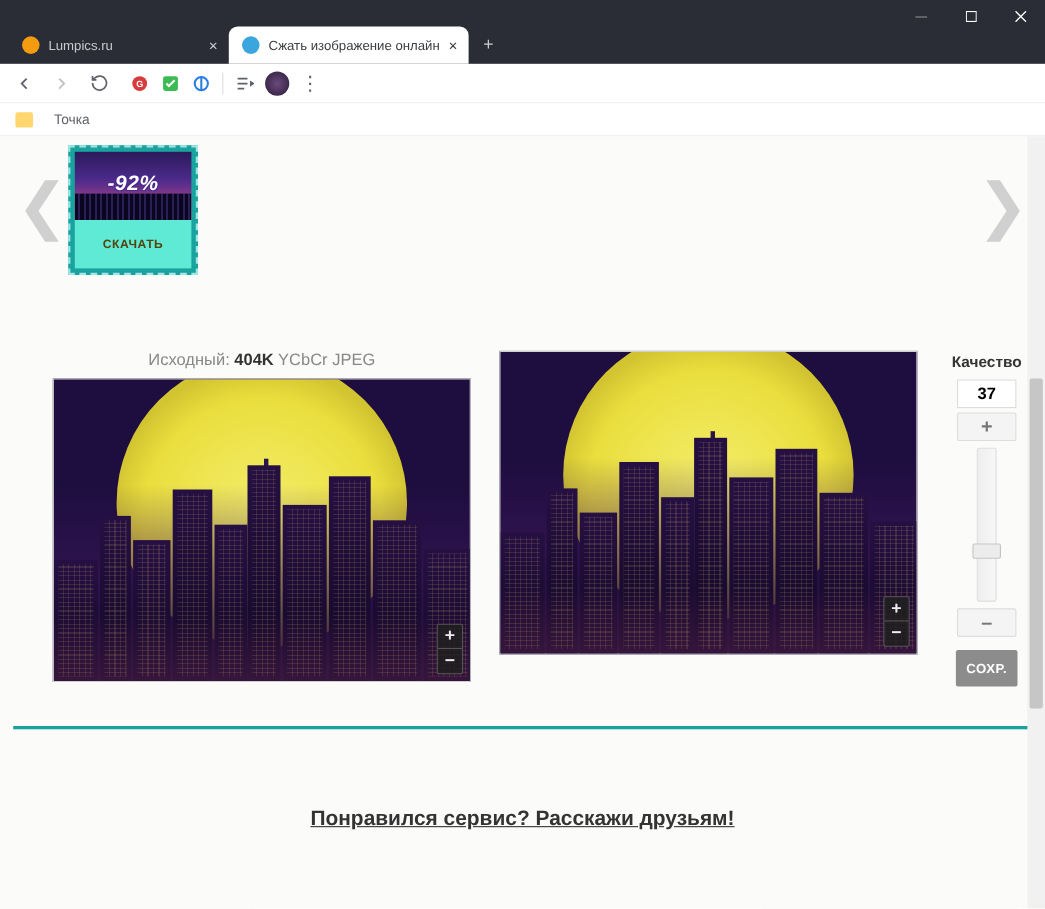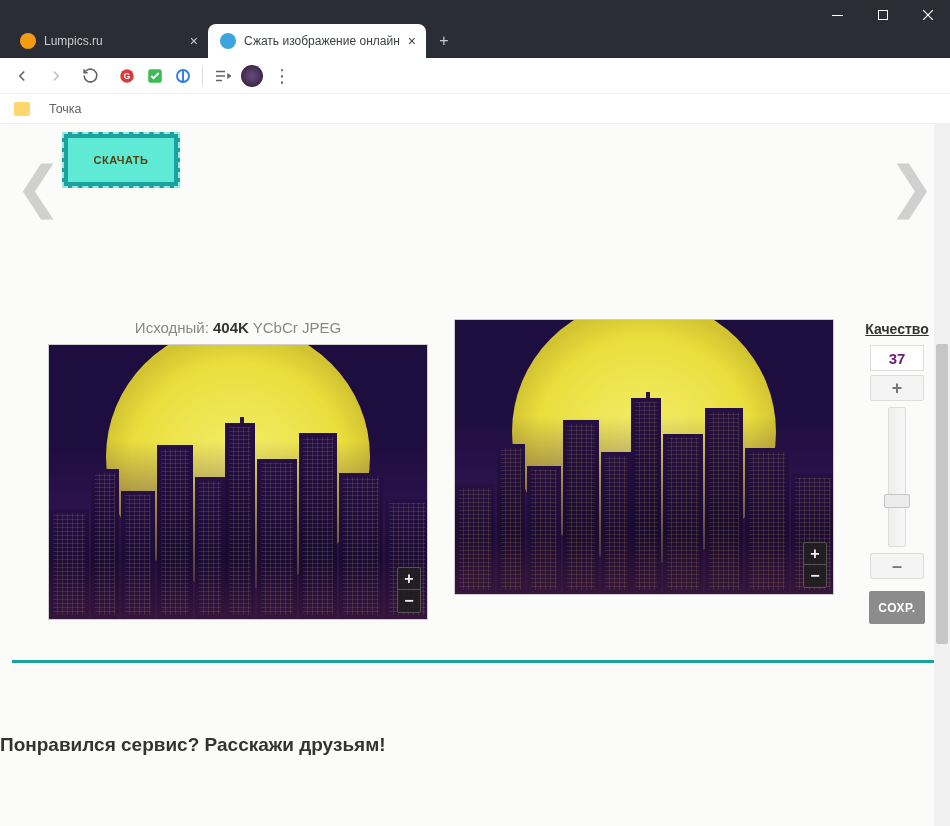--- a/index.html
+++ b/index.html
@@ -57,29 +57,29 @@
     repeating-linear-gradient(90deg, transparent 0 4px, rgba(255,220,120,.25) 4px 5px);
     opacity:.5;}
   .spire{position:absolute;bottom:120px;left:48%;width:0;height:0;border-left:12px solid transparent;border-right:12px solid transparent;border-bottom:46px solid #2a1448;}
   .spire::after{content:"";position:absolute;left:-2px;top:-36px;width:4px;height:36px;background:#2a1448;}
   .glow{position:absolute;inset:auto 0 0 0;height:60px;background:linear-gradient(180deg,rgba(255,120,200,.0),rgba(255,100,180,.15));}
   .zoom-ctl { position:absolute; right:6px; bottom:6px; width:24px; background: rgba(30,30,30,.85); border:1px solid #555; border-radius:2px; }
   .zoom-ctl div { height:22px; color:#eee; display:flex; align-items:center; justify-content:center; font-size:16px; font-weight:700; }
   .zoom-ctl div:first-child { border-bottom:1px solid #555; }
 
   .side { display:flex; flex-direction:column; align-items:center; gap:4px; }
-  .side-label { font-size: 14px; color:#333; font-weight:700; margin-bottom:4px; margin-top: 2px; text-decoration: underline; }
-  .q-val { width: 54px; height: 26px; border:1px solid #ddd; display:flex;align-items:center;justify-content:center;color:#701a75;font-weight:700;font-size:15px;background:#fff;}
+  .side-label { font-size: 14px; color:#333; font-weight:700; margin-bottom:4px; margin-top: 2px; }
+  .q-val { width: 54px; height: 26px; border:1px solid #ddd; display:flex;align-items:center;justify-content:center;color:#000000;font-weight:700;font-size:15px;background:#fff;}
   .step { width:54px; height:26px; background:#f4f4f4;border:1px solid #ddd;display:flex;align-items:center;justify-content:center;color:#777;font-size:18px;font-weight:700;border-radius:2px;}
   .track { width:18px; height:140px; background:linear-gradient(90deg,#eee,#f7f7f7);border:1px solid #ddd;border-radius:2px;position:relative;margin:2px 0;}
   .knob { position:absolute; left:-5px; width:26px; height:14px; background:#ececec; border:1px solid #c5c5c5; border-radius:2px; }
   .save-btn { width:56px; height:33px; background:#8c8c8c;color:#fff;font-size:12px;font-weight:700;letter-spacing:.5px;border:none;border-radius:2px;margin-top:8px;}
 
   .hr { position:absolute; left:12px; right:12px; top:536px; height:3px; background:#1aa29e; }
-  .footer-msg { position:absolute; left:0; right:0; top:610px; font-size:19px; font-weight:700; color:#333; }
+  .footer-msg { position:absolute; left:0; right:0; top:610px; text-align:center; font-size:19px; font-weight:700; color:#333;text-decoration:underline; }
 
   .vscroll { position:absolute; right:0; top:0; bottom:0; width:16px; background:#f1f1f1; }
   .vscroll-thumb { position:absolute; right:2px; left:2px; top:220px; height:300px; background:#c6c6c6; border-radius:2px; }
 </style>
 </head>
 <body>
 
 <div class="titlebar">
   <div class="win-controls">
     <div class="win-btn">
@@ -165,20 +165,23 @@
 <div class="bmbar">
   <span class="bm-folder"></span>
   <span>Точка</span>
 </div>
 
 <div class="page">
   <div class="carousel-arrow left">❮</div>
   <div class="carousel-arrow right">❯</div>
 
   <div class="thumb-card">
+    <div class="thumb-img">
+      <span class="thumb-badge">-92%</span>
+    </div>
     <div class="thumb-dl">СКАЧАТЬ</div>
   </div>
 
 
   <div class="compare">
     <div>
       <div class="col-head">
         <span>Исходный:</span> <b>404K</b> <span>YCbCr JPEG</span>
       </div>
       <div class="panel">

